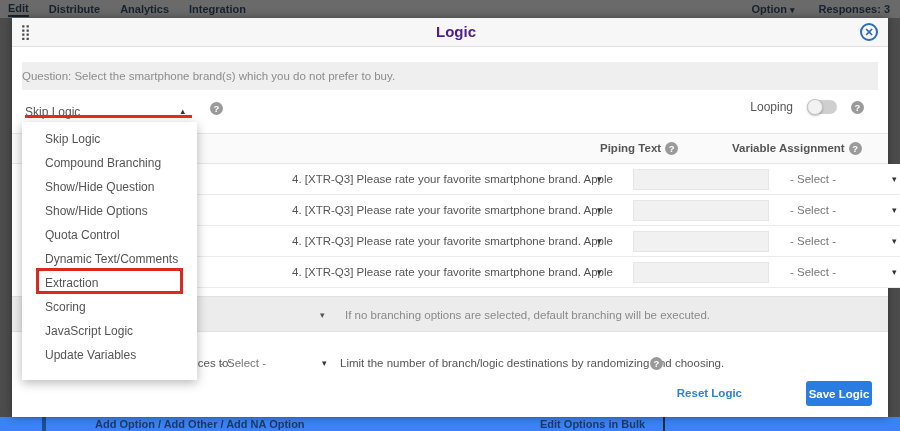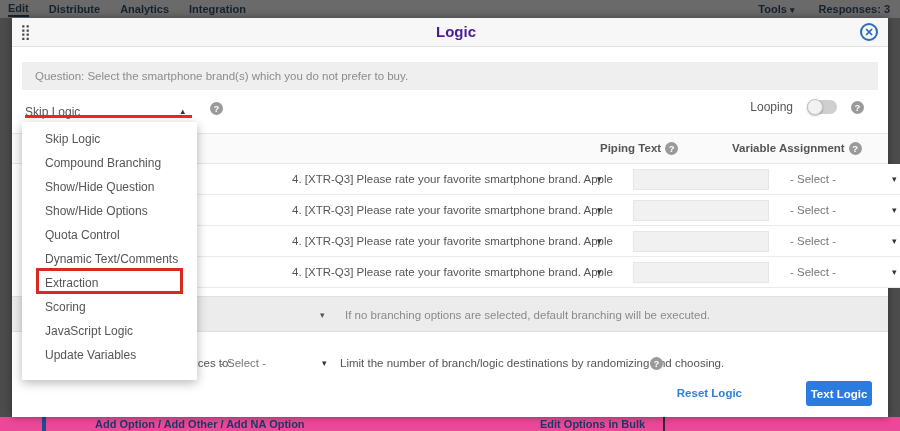--- a/index.html
+++ b/index.html
@@ -10,36 +10,36 @@
   .topbar { position:absolute; left:0; top:0; width:900px; height:18px; background:#6a6a6a; display:flex; align-items:center; z-index:1; }
   .topbar .nav-item { font-size:11px; font-weight:bold; color:#17222e; margin-left:20px; padding-bottom:1px; cursor:pointer; }
   .topbar .nav-item.first { margin-left:8px; }
   .topbar .nav-item.active { border-bottom:2px solid #17222e; }
   .topbar .spacer { flex:1; }
   .topbar .tools { font-size:11px; font-weight:bold; color:#17222e; margin-right:24px; cursor:pointer; }
   .topbar .tools .car { font-size:9px; }
   .topbar .responses { font-size:11px; font-weight:bold; color:#17222e; margin-right:10px; }
 
   
-  .bg-strip { position:absolute; left:0; top:417px; width:900px; height:14px; background:#ec4899; z-index:1; }
+  .bg-strip { position:absolute; left:0; top:417px; width:900px; height:14px; background:#3b82f6; z-index:1; }
   .bg-strip .bluebar { position:absolute; left:42px; top:0; width:4px; height:14px; background:#1d4f8f; }
   .bg-strip .addopt { position:absolute; left:95px; top:1px; font-size:11px; font-weight:bold; color:#1c3a63; white-space:nowrap; }
   .bg-strip .editbulk { position:absolute; left:540px; top:1px; font-size:11px; font-weight:bold; color:#1c3a63; white-space:nowrap; }
   .bg-strip .vdiv { position:absolute; left:663px; top:0; width:2px; height:14px; background:#2e2e2e; }
 
   
   .modal { position:absolute; left:12px; top:18px; width:876px; height:399px; background:#ffffff; z-index:2; box-shadow:0 0 8px rgba(0,0,0,.4); }
 
   .modal-header { position:absolute; left:0; top:0; width:100%; height:29px; background:#f7f7f7; border-bottom:1px solid #e0e0e0; }
   .drag-handle { position:absolute; left:8px; top:3px; font-size:15px; color:#4a4a4a; line-height:22px; cursor:move; letter-spacing:-2px; }
   .modal-title { position:absolute; left:0; right:0; top:5px; text-align:center; font-size:15px; font-weight:bold; color:#4c1d95;margin-left:12px; }
   .close-btn { position:absolute; right:10px; top:5px; width:18px; height:18px; border:2px solid #2a6cbb; border-radius:50%; color:#2a6cbb; font-size:11px; font-weight:bold; text-align:center; line-height:14px; cursor:pointer; }
 
   .question-bar { position:absolute; left:10px; top:44px; width:856px; height:28px; background:#efefef; display:flex; align-items:center; }
-  .question-bar span { font-size:11.5px; color:#8c8c8c; margin-left:13px; }
+  .question-bar span { font-size:11.5px; color:#8c8c8c; }
 
   
   .logic-select { position:absolute; left:13px; top:84px; width:170px; height:22px; cursor:pointer; }
   .logic-select .val { font-size:12px; color:#555; }
   .logic-select .car { position:absolute; right:10px; top:4px; font-size:9px; color:#333; }
   .red-underline { position:absolute; left:13px; top:97px; width:167px; height:3px; background:#e8281c; z-index:6; }
   .help { display:inline-block; width:13px; height:13px; border-radius:50%; background:#9a9a9a; color:#fff; font-size:9.5px; font-weight:bold; text-align:center; line-height:13px; vertical-align:middle; }
   .help-logic { position:absolute; left:198px; top:84px; }
   .looping-wrap { position:absolute; right:24px; top:82px; display:flex; align-items:center; gap:14px; }
   .looping-label { font-size:12px; color:#555; }
@@ -83,21 +83,21 @@
 </style>
 </head>
 <body>
 
 <div class="topbar">
   <div class="nav-item first active">Edit</div>
   <div class="nav-item">Distribute</div>
   <div class="nav-item">Analytics</div>
   <div class="nav-item">Integration</div>
   <div class="spacer"></div>
-  <div class="tools"><span>Tools</span> <span class="car">▾</span></div>
+  <div class="tools"><span>Option</span> <span class="car">▾</span></div>
   <div class="responses">Responses: 3</div>
 </div>
 
 <div class="bg-strip">
   <div class="bluebar"></div>
   <div class="addopt">Add Option / Add Other / Add NA Option</div>
   <div class="editbulk">Edit Options in Bulk</div>
   <div class="vdiv"></div>
 </div>
 
@@ -172,21 +172,21 @@
   <div class="randomizer-row">
     <div class="lbl">Branching Randomizer - Limit choices to:</div>
     <div class="sel">- Select -</div>
     <div class="car">▾</div>
     <div class="desc">Limit the number of branch/logic destinations by randomizing and choosing.</div>
     <span class="help">?</span>
   </div>
 
   <div class="modal-footer">
     <div class="reset-link">Reset Logic</div>
-    <button class="save-btn">Text Logic</button>
+    <button class="save-btn">Save Logic</button>
   </div>
 
   <div class="dropdown-menu">
     <div class="menu-item">Skip Logic</div>
     <div class="menu-item">Compound Branching</div>
     <div class="menu-item">Show/Hide Question</div>
     <div class="menu-item">Show/Hide Options</div>
     <div class="menu-item">Quota Control</div>
     <div class="menu-item">Dynamic Text/Comments</div>
     <div class="menu-item">Extraction</div>

